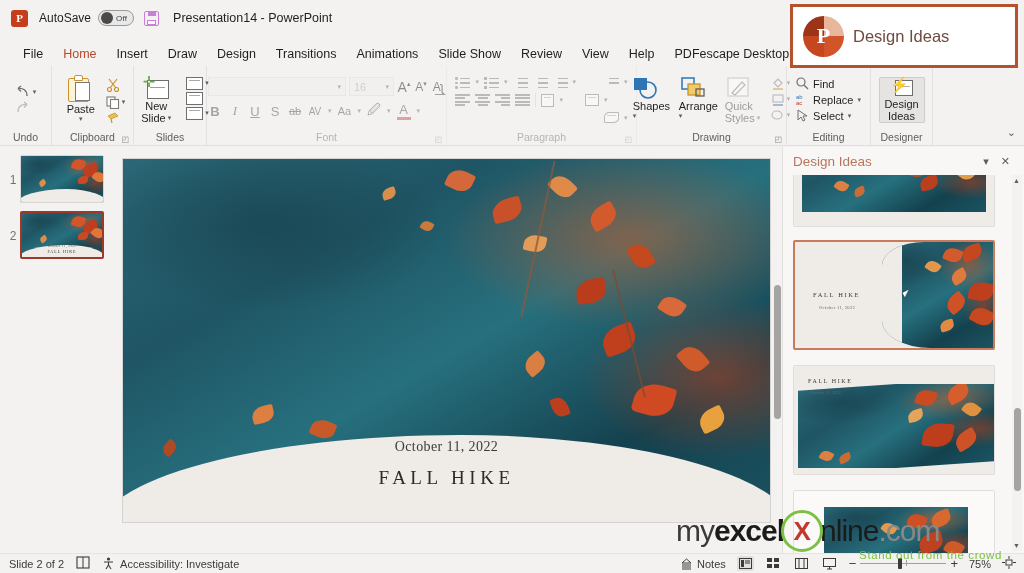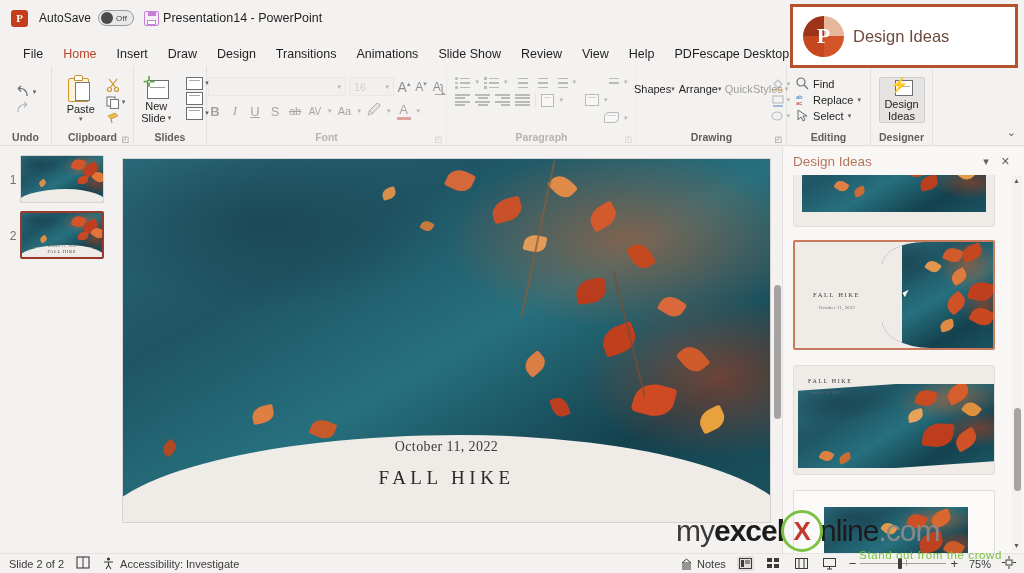--- a/index.html
+++ b/index.html
@@ -36,21 +36,21 @@
   .save-icon { margin-left: 10px; width: 15px; height: 15px; position: relative; }
   .save-icon .body {
     position: absolute; inset: 0; border: 1.6px solid #c77fd8; border-radius: 2px;
   }
   .save-icon .shutter {
     position: absolute; top: 0px; left: 3.5px; width: 8px; height: 5px; background: #c77fd8;
   }
   .save-icon .label2 {
     position: absolute; bottom: 1px; left: 3px; width: 9px; height: 5px; border: 1.4px solid #c77fd8; background:#fff;
   }
-  .doc-title { font-size: 12.5px; color: #201f1e; margin-left: 4px; white-space: nowrap; }
+  .doc-title { font-size: 12.5px; color: #201f1e; margin-left: 14px; white-space: nowrap; }
 
   .searchbox {
     position: absolute; left: 379px; top: 4px; width: 276px; height: 27px;
     background: #fff; border: 1px solid #e1dfdd; border-radius: 3px;
     display: flex; align-items: center;
   }
   .searchbox .mag {
     margin-left: 11px; width: 11px; height: 11px; border: 1.4px solid #605e5c;
     border-radius: 50%; position: relative;
   }
@@ -81,21 +81,21 @@
     background: #f3f2f1; border-bottom: 1px solid #e1dfdd;
     display: flex; align-items: stretch;
   }
   .rgroup {
     position: relative; display: flex; flex-direction: column;
     align-items: center; justify-content: flex-start;
     border-right: 1px solid #e3e1df; padding: 3px 6px 0 6px;
   }
   .rgroup .gbody { flex: 1; display: flex; align-items: center; justify-content: center; }
   .rgroup .glabel {
-    font-size: 10.5px; color: #605e5c; height: 15px; line-height: 15px; white-space: nowrap; font-weight: bold;
+    font-size: 10.5px; color: #605e5c; height: 15px; line-height: 15px; white-space: nowrap;
   }
   .dlg { position: absolute; right: 4px; bottom: 1px; font-size: 8px; color: #8a8886; }
   .chev { font-size: 7px; color: #605e5c; }
   .disabled { opacity: .42; }
 
   
   .undo-col { display: flex; flex-direction: column; gap: 3px; padding: 0 4px; }
   .undo-row { display: flex; align-items: center; gap: 3px; }
   .arc {
     width: 15px; height: 13px; position: relative;
@@ -152,21 +152,21 @@
   .par-grid { display:flex; flex-direction: column; gap: 5px; }
   .par-row { display: flex; align-items: center; gap: 5px; }
   .list-ic { width: 15px; height: 12px; position: relative; }
   .list-ic i { position: absolute; left: 5px; height: 1.5px; background: #6e6e6e; width: 10px; display:block; }
   .list-ic b { position: absolute; left: 0px; width: 2.6px; height: 2.6px; background: #6e6e6e; border-radius: 50%; }
   .align-ic { width: 15px; height: 12px; display:flex; flex-direction: column; justify-content: space-between; }
   .align-ic span { height: 1.6px; background: #6e6e6e; display:block; }
 
   
   .draw-wrap { display: flex; align-items: flex-start; gap: 4px; }
-  .draw-btn { display: flex; align-items: center; width: 42px; }
+  .draw-btn { display: flex; flex-direction: column; align-items: flex-start; width: 42px; }
   .draw-lbl { font-size: 11px; color: #201f1e; }
   .draw-side { display: flex; flex-direction: column; gap: 3px; padding-top: 1px; }
 
   
   .edit-col { display: flex; flex-direction: column; gap: 3px; padding: 1px 2px; }
   .edit-row { display: flex; align-items: center; gap: 4px; font-size: 11px; color: #201f1e; }
 
   
   .voice-btn, .designer-btn { display: flex; flex-direction: column; align-items: center; width: 46px; }
   .mic { width: 12px; height: 17px; position: relative; }

